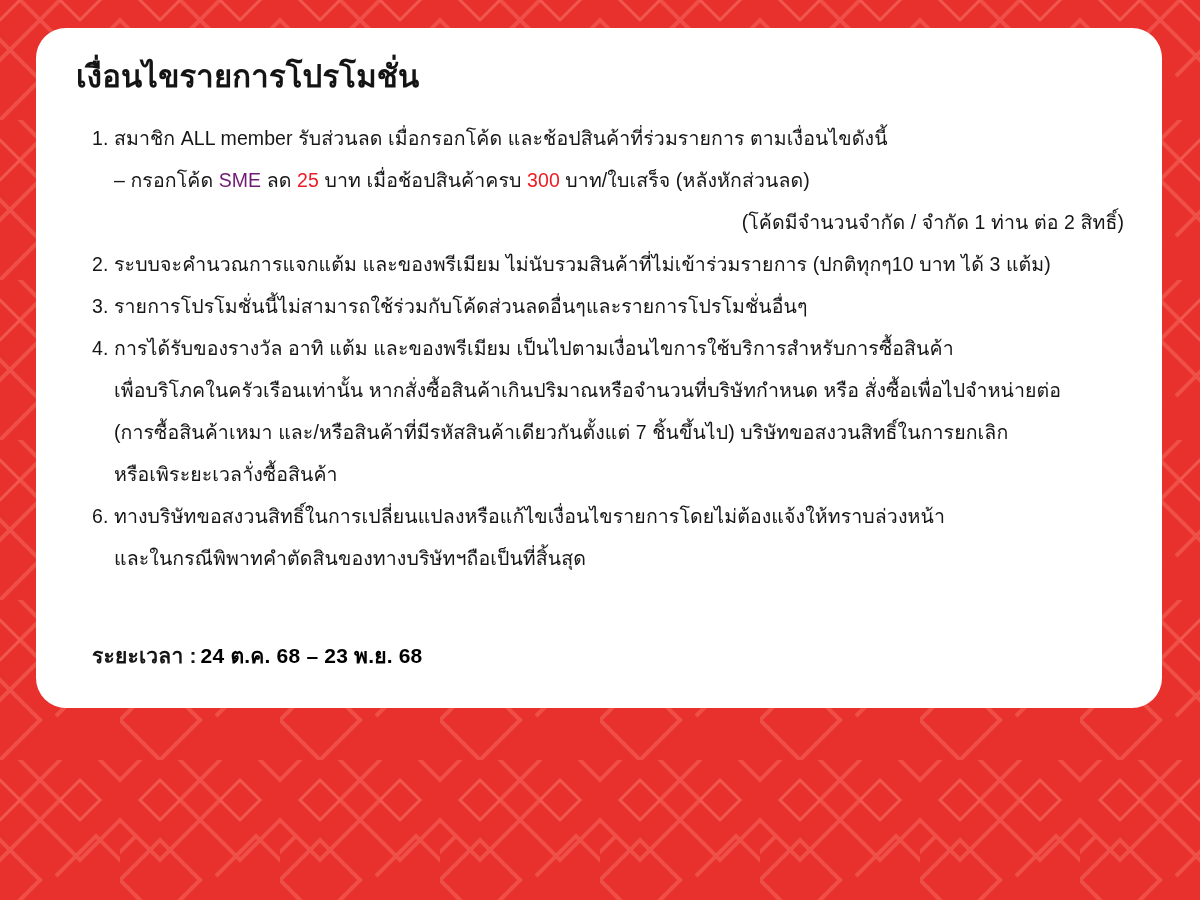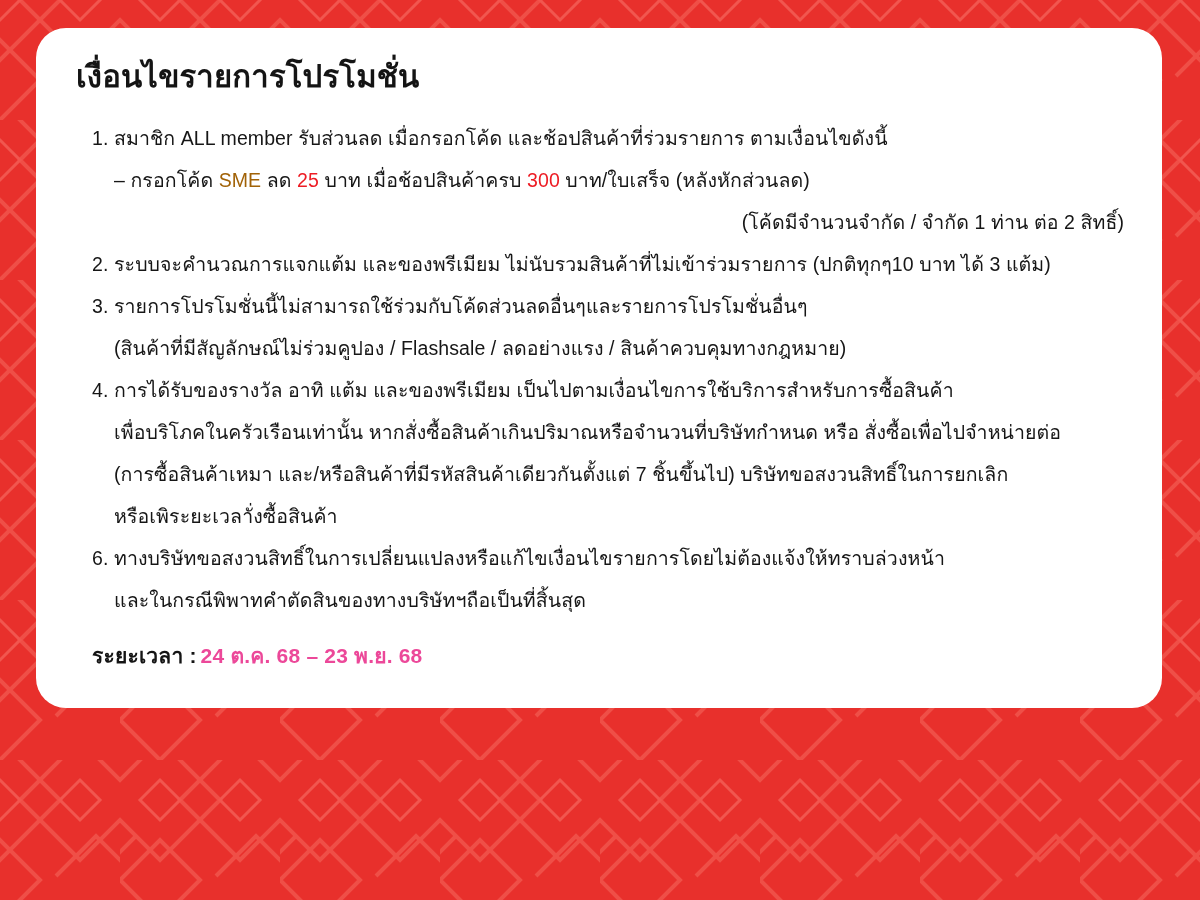--- a/index.html
+++ b/index.html
@@ -76,21 +76,21 @@
     position: absolute;
     left: 56px;
     bottom: 36px;
     font-size: 21px;
     font-weight: bold;
     color: #141414;
     white-space: nowrap;
     letter-spacing: 0.2px;
   }
   .footer-period .period-value {
-    color: #ec4899;
+    color: #000000;
     margin-left: 4px;
     margin-top: 15px;
   }
 </style>
 </head>
 <body>
 
 <div class="backdrop">
   <svg class="pattern" width="1280" height="980" viewBox="0 0 1280 980" preserveAspectRatio="none" xmlns="http://www.w3.org/2000/svg">
     <defs>
@@ -112,25 +112,24 @@
     <rect x="0" y="0" width="1280" height="980" fill="url(#deco)" opacity="0.85"></rect>
   </svg>
 </div>
 
 <div class="card">
 
   <h1 class="card-title">เงื่อนไขรายการโปรโมชั่น</h1>
 
   <ul class="terms-list">
       <li class="term-line lvl0"><span>1. สมาชิก ALL member รับส่วนลด เมื่อกรอกโค้ด และช้อปสินค้าที่ร่วมรายการ ตามเงื่อนไขดังนี้</span></li>
-      <li class="term-line lvl1"><span>– กรอกโค้ด </span><span class="hl" style="color: #a16207; text-align: right;">SME</span><span> ลด </span><span class="hl" style="color: rgb(237, 28, 36);">25</span><span> บาท เมื่อช้อปสินค้าครบ </span><span class="hl" style="color: rgb(237, 28, 36);">300</span><span> บาท/ใบเสร็จ (หลังหักส่วนลด)</span></li>
+      <li class="term-line lvl1"><span>– กรอกโค้ด </span><span class="hl" style="color: #701a75; text-align: right;">SME</span><span> ลด </span><span class="hl" style="color: rgb(237, 28, 36);">25</span><span> บาท เมื่อช้อปสินค้าครบ </span><span class="hl" style="color: rgb(237, 28, 36);">300</span><span> บาท/ใบเสร็จ (หลังหักส่วนลด)</span></li>
       <li class="term-line lvl2"><span>(โค้ดมีจำนวนจำกัด / จำกัด 1 ท่าน ต่อ 2 สิทธิ์)</span></li>
       <li class="term-line lvl0"><span>2. ระบบจะคำนวณการแจกแต้ม และของพรีเมียม ไม่นับรวมสินค้าที่ไม่เข้าร่วมรายการ (ปกติทุกๆ10 บาท ได้ 3 แต้ม)</span></li>
       <li class="term-line lvl0"><span>3. รายการโปรโมชั่นนี้ไม่สามารถใช้ร่วมกับโค้ดส่วนลดอื่นๆและรายการโปรโมชั่นอื่นๆ</span></li>
-      <li class="term-line lvl1"><span>(สินค้าที่มีสัญลักษณ์ไม่ร่วมคูปอง / Flashsale / ลดอย่างแรง / สินค้าควบคุมทางกฎหมาย)</span></li>
       <li class="term-line lvl0"><span>4. การได้รับของรางวัล อาทิ แต้ม และของพรีเมียม เป็นไปตามเงื่อนไขการใช้บริการสำหรับการซื้อสินค้า</span></li>
       <li class="term-line lvl1"><span>เพื่อบริโภคในครัวเรือนเท่านั้น หากสั่งซื้อสินค้าเกินปริมาณหรือจำนวนที่บริษัทกำหนด หรือ สั่งซื้อเพื่อไปจำหน่ายต่อ</span></li>
       <li class="term-line lvl1"><span>(การซื้อสินค้าเหมา และ/หรือสินค้าที่มีรหัสสินค้าเดียวกันตั้งแต่ 7 ชิ้นขึ้นไป) บริษัทขอสงวนสิทธิ์ในการยกเลิก</span></li>
       <li class="term-line lvl1"><span>หรือเพิระยะเวลาั่งซื้อสินค้า</span></li>
       <li class="term-line lvl0"><span>6. ทางบริษัทขอสงวนสิทธิ์ในการเปลี่ยนแปลงหรือแก้ไขเงื่อนไขรายการโดยไม่ต้องแจ้งให้ทราบล่วงหน้า</span></li>
       <li class="term-line lvl1"><span>และในกรณีพิพาทคำตัดสินของทางบริษัทฯถือเป็นที่สิ้นสุด</span></li>
     </ul>
 
   <div class="footer-period">
     <span>ระยะเวลา :</span><span class="period-value">24 ต.ค. 68 – 23 พ.ย. 68</span>

